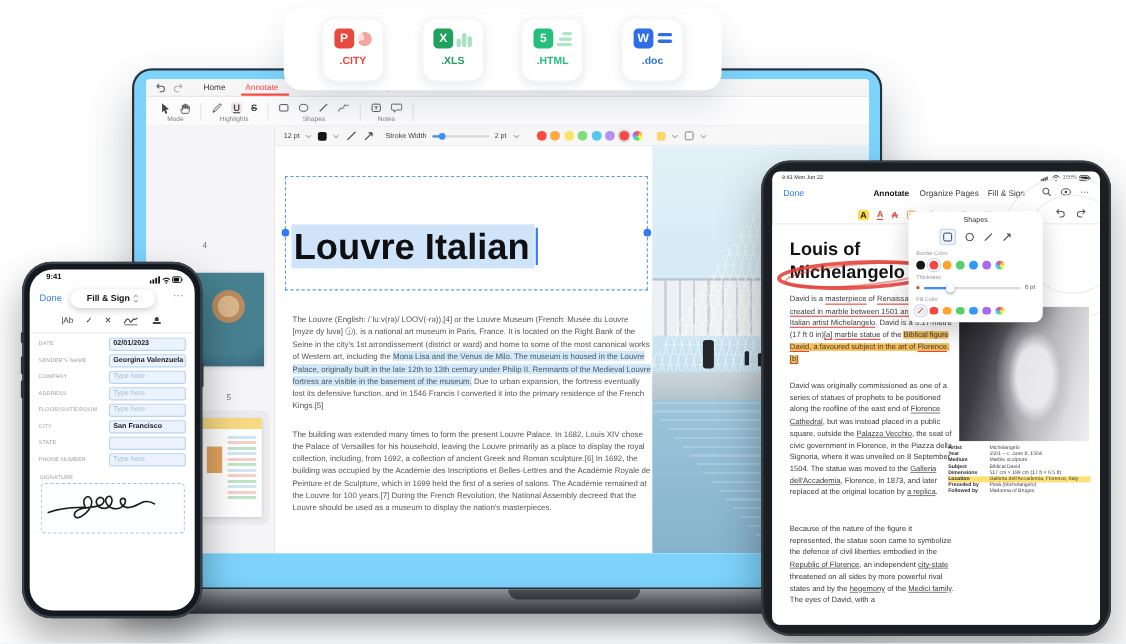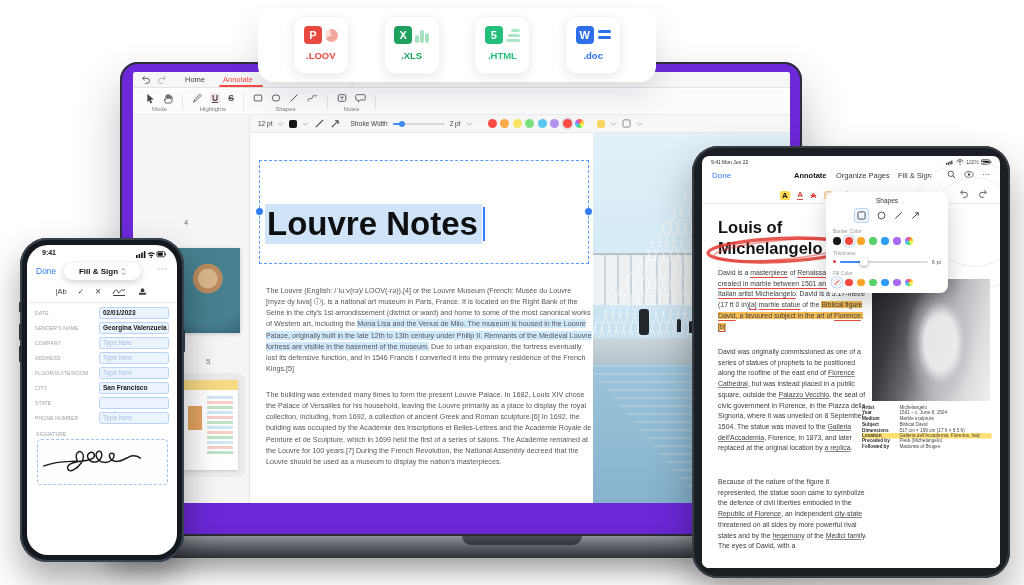--- a/index.html
+++ b/index.html
@@ -32,21 +32,21 @@
   .fart.pdf i { right:0; height:3px; background:#f0513f; }
   .fart.pdf .g1{top:1px;width:8px} .fart.pdf .g2{top:6px;width:11px} .fart.pdf .g3{top:11px;width:14px}
   .fart.html i { right:0; height:3px; background:#abe7c6; }
   .fart.html .g1{top:1px;width:9px} .fart.html .g2{top:6px;width:12px} .fart.html .g3{top:11px;width:14px}
   .fart.doc i { right:0; height:3.5px; background:#2e6fe8; }
   .fart.doc .g1{top:2px;width:13px} .fart.doc .g2{top:8px;width:13px}
   .flabel { font-size:9.5px; font-weight:bold; margin-top:4px; }
 
   
   .laptop { position:absolute; left:104px; top:62px; width:836px; height:496px; z-index:1; }
-  .lap-screen { position:absolute; left:16px; top:0; width:682px; height:474px; background:#6d28d9;
+  .lap-screen { position:absolute; left:16px; top:0; width:682px; height:474px; background:#7dd3fc;
                 border-radius:18px 18px 6px 6px; box-shadow:0 24px 45px rgba(30,40,60,.30),
                 inset 0 0 0 2px #2c2f35; }
   .lap-display { position:absolute; left:13px; top:10px; width:657px; height:431px; background:#fff;
                  border-radius:3px; overflow:hidden; }
   .lap-deck { position:absolute; left:0; top:474px; width:836px; height:22px;
               background:linear-gradient(#8d9096,#55585f 55%,#2d3035);
               border-radius:3px 3px 14px 14px; box-shadow:0 10px 22px rgba(0,0,0,.30); }
   .lap-notch { position:absolute; left:50%; transform:translateX(-50%); top:0; width:120px; height:9px;
                background:linear-gradient(#4a4d53,#33363b); border-radius:0 0 10px 10px; }
 
@@ -404,21 +404,21 @@
                 <path d="M1 1 L4 4 L7 1" fill="none" stroke="#9a9aa0" stroke-width="1.2"></path>
               </svg>
             </span>
         </div>
 
         <div class="d-doc">
           <div class="sel-box">
             <span class="hdl l"></span>
             <span class="hdl r"></span>
           </div>
-          <div class="doc-title2"><span class="tihl">Louvre Notes</span><span class="caret"></span></div>
+          <div class="doc-title2"><span class="tihl">Louvre Italian</span><span class="caret"></span></div>
           <div class="para para1">
             
           <span class="seg">The Louvre (English: /ˈluːv(rə)/ LOOV(-rə)),[4] or the Louvre Museum (French: Musée du Louvre [myze dy luvʁ] ⓘ), is a national art museum in Paris, France. It is located on the Right Bank of the Seine in the city's 1st arrondissement (district or ward) and home to some of the most canonical works of Western art, including the </span><span class="seg bluehl">Mona Lisa and the Venus de Milo. The museum is housed in the Louvre Palace, originally built in the late 12th to 13th century under Philip II. Remnants of the Medieval Louvre fortress are visible in the basement of the museum.</span><span class="seg"> Due to urban expansion, the fortress eventually lost its defensive function, and in 1546 Francis I converted it into the primary residence of the French Kings.[5]</span></div>
           <div class="para para2">The building was extended many times to form the present Louvre Palace. In 1682, Louis XIV chose the Palace of Versailles for his household, leaving the Louvre primarily as a place to display the royal collection, including, from 1692, a collection of ancient Greek and Roman sculpture.[6] In 1692, the building was occupied by the Académie des Inscriptions et Belles-Lettres and the Académie Royale de Peinture et de Sculpture, which in 1699 held the first of a series of salons. The Académie remained at the Louvre for 100 years.[7] During the French Revolution, the National Assembly decreed that the Louvre should be used as a museum to display the nation's masterpieces.</div>
           <div class="lv-photo">
             <div class="lv-bldg"></div>
             <div class="lv-pyr"></div>
             <div class="lv-ground"></div>
             <div class="lv-refl"></div>
             <span class="person" style="left:46px;top:176px;width:10px;height:26px;border-radius:3px"></span>
@@ -443,21 +443,21 @@
         <span class="ficons">
           <span class="fbadge ppt">
             <span class="fletter">P</span>
           </span>
           <span class="fart ppt">
             <i class="g1"></i>
             <i class="g2"></i>
             <i class="g3"></i>
           </span>
         </span>
-        <span class="flabel" style="color: rgb(232, 73, 63);">.LOOV</span>
+        <span class="flabel" style="color: rgb(232, 73, 63);">.CITY</span>
       </div>
 
       <div class="ftile">
         <span class="ficons">
           <span class="fbadge xls">
             <span class="fletter">X</span>
           </span>
           <span class="fart xls">
             <i class="g1"></i>
             <i class="g2"></i>

